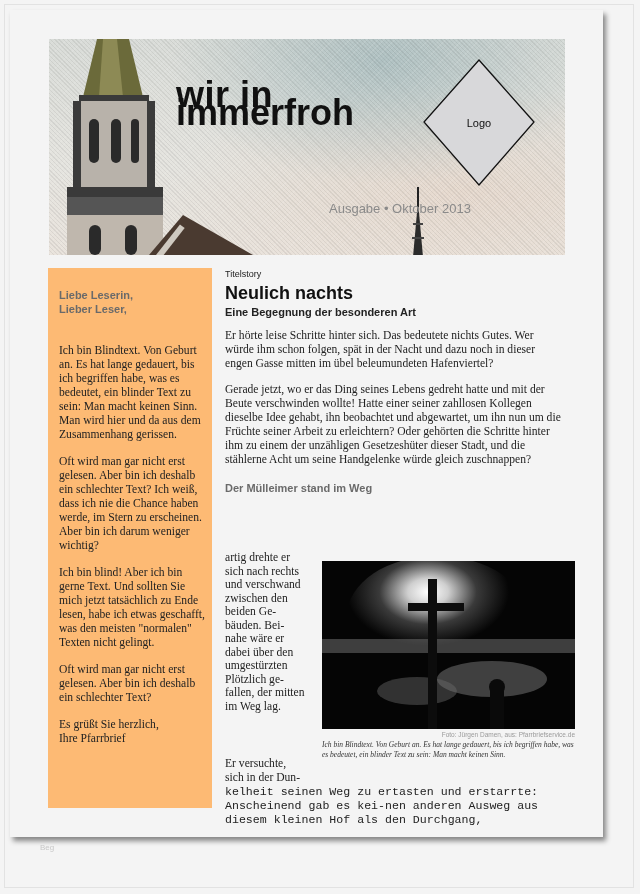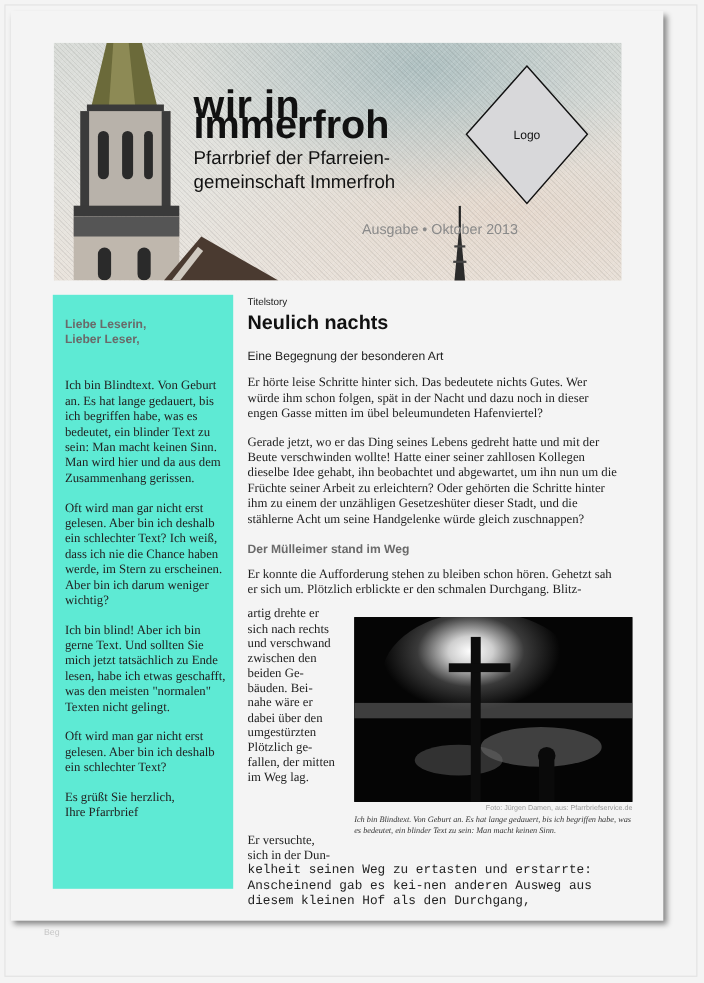--- a/index.html
+++ b/index.html
@@ -17,28 +17,28 @@
   .tower { position:absolute; left:10px; top:0; width:110px; height:216px; }
   .roof { position:absolute; left:100px; top:176px; width:0; height:0; border-left:34px solid transparent; border-right:70px solid transparent; border-bottom:40px solid #4a3a30; }
   .roof-edge { position:absolute; left:118px; top:183px; width:6px; height:40px; background:#cfc9c0; transform:rotate(38deg); }
   .spire { position:absolute; left:358px; top:148px; width:22px; height:70px; }
   .title-1 { position:absolute; left:127px; top:22px; font-size:36px; font-weight:bold; color:#111; line-height:36px; letter-spacing:0.5px;margin-top:16px; }
   .title-2 { position:absolute; left:127px; top:56px; font-size:36px; font-weight:bold; color:#111; line-height:36px; }
   .subtitle { position:absolute; left:127px; top:94px; font-size:17px; color:#111; line-height:22px; }
   .issue { position:absolute; left:280px; top:162px; font-size:13px; color:#8a8a8a; }
   .logo-wrap { position:absolute; left:370px; top:16px; width:120px; height:140px; }
   .logo-text { position:absolute; left:0; width:120px; top:62px; text-align:center; font-size:11px; color:#111; }
-  .sidebar { position:absolute; left:38px; top:258px; width:164px; height:540px; background:#5eead4; }
+  .sidebar { position:absolute; left:38px; top:258px; width:164px; height:540px; background:#fdba74; }
   .sidebar-greeting { position:absolute; left:11px; top:20px; font-size:11px; font-weight:bold; color:#6a6a6a; line-height:14px; }
   .sidebar-body { position:absolute; left:11px; top:76px; width:150px; font-family:"Liberation Serif", serif; font-size:11.6px; line-height:14px; color:#222; }
   .sidebar-body p { margin:0 0 13px 0; }
   .main { position:absolute; left:215px; top:259px; width:340px; }
   .kicker { font-size:9px; color:#222; line-height:11px; }
   .headline { font-size:18px; font-weight:bold; color:#111; margin-top:2px; line-height:22px; }
-  .subhead { font-size:11px; font-weight:normal; color:#222; margin-top:13px; line-height:14px; }
+  .subhead { font-size:11px; font-weight:bold; color:#222; margin-top:1px; line-height:14px; }
   .body-text { font-family:"Liberation Serif", serif; font-size:11.6px; line-height:14px; color:#222; }
   .body-text p { margin:0; }
   .p1 { margin-top:10px !important; }
   .p2 { margin-top:12px !important; }
   .section-head { font-size:11px; font-weight:bold; color:#6a6a6a; margin-top:14px; line-height:14px; }
   .p3 { margin-top:8px !important; }
   .wrap-col { position:absolute; left:0; top:282px; width:80px; font-family:"Liberation Serif", serif; font-size:11.6px; line-height:13.5px; color:#222; }
   .photo { position:absolute; left:97px; top:292px; width:253px; height:168px; background:#050505; overflow:hidden; }
   .photo-credit { position:absolute; left:97px; top:462px; width:253px; text-align:right; font-size:6.5px; color:#9a9a9a; }
   .photo-caption { position:absolute; left:97px; top:471px; width:253px; font-family:"Liberation Serif", serif; font-style:italic; font-size:7.5px; line-height:9.5px; color:#333; }
@@ -76,24 +76,20 @@
     <div class="roof-edge"></div>
     <svg class="spire" viewBox="0 0 22 70">
       <rect x="10" y="0" width="2" height="20" fill="#222"></rect>
       <polygon points="11,14 16,70 6,70" fill="#2b2b2b"></polygon>
       <rect x="6" y="36" width="10" height="2" fill="#444"></rect>
       <rect x="5" y="50" width="12" height="2" fill="#444"></rect>
     </svg>
 
     <div class="title-1">wir in</div>
     <div class="title-2">immerfroh</div>
-    <div class="subtitle">
-      <div>Pfarrbrief der Pfarreien-</div>
-      <div>gemeinschaft Immerfroh</div>
-    </div>
     <div class="issue">Ausgabe • Oktober 2013</div>
 
     <div class="logo-wrap">
       <svg width="120" height="140" viewBox="0 0 120 140">
         <polygon points="60,5 115,67 60,130 5,67" fill="#d8d8da" stroke="#111" stroke-width="1.3"></polygon>
       </svg>
       <div class="logo-text">Logo</div>
     </div>
   </div>
 
@@ -116,23 +112,20 @@
 
   <div class="main">
     <div class="kicker">Titelstory</div>
     <div class="headline">Neulich nachts</div>
     <div class="subhead">Eine Begegnung der besonderen Art</div>
     <div class="body-text">
       <p class="p1">Er hörte leise Schritte hinter sich. Das bedeutete nichts Gutes. Wer würde ihm schon folgen, spät in der Nacht und dazu noch in dieser engen Gasse mitten im übel beleumundeten Hafenviertel?</p>
       <p class="p2">Gerade jetzt, wo er das Ding seines Lebens gedreht hatte und mit der Beute verschwinden wollte! Hatte einer seiner zahllosen Kollegen dieselbe Idee gehabt, ihn beobachtet und abgewartet, um ihn nun um die Früchte seiner Arbeit zu erleichtern? Oder gehörten die Schritte hinter ihm zu einem der unzähligen Gesetzeshüter dieser Stadt, und die stählerne Acht um seine Handgelenke würde gleich zuschnappen?</p>
     </div>
     <div class="section-head">Der Mülleimer stand im Weg</div>
-    <div class="body-text">
-      <p class="p3">Er konnte die Aufforderung stehen zu bleiben schon hören. Gehetzt sah er sich um. Plötzlich erblickte er den schmalen Durchgang. Blitz-</p>
-    </div>
 
     <div class="wrap-col">artig drehte er sich nach rechts und verschwand zwischen den beiden Ge-bäuden. Bei-nahe wäre er dabei über den umgestürzten Plötzlich ge-fallen, der mitten im Weg lag.</div>
 
     <div class="photo">
       <svg width="253" height="168" viewBox="0 0 253 168">
         <defs>
           <radialGradient id="glow" cx="0.45" cy="0.3" r="0.45">
             <stop offset="0" stop-color="#ffffff"></stop>
             <stop offset="0.25" stop-color="#cfcfcf"></stop>
             <stop offset="0.6" stop-color="#3a3a3a"></stop>

